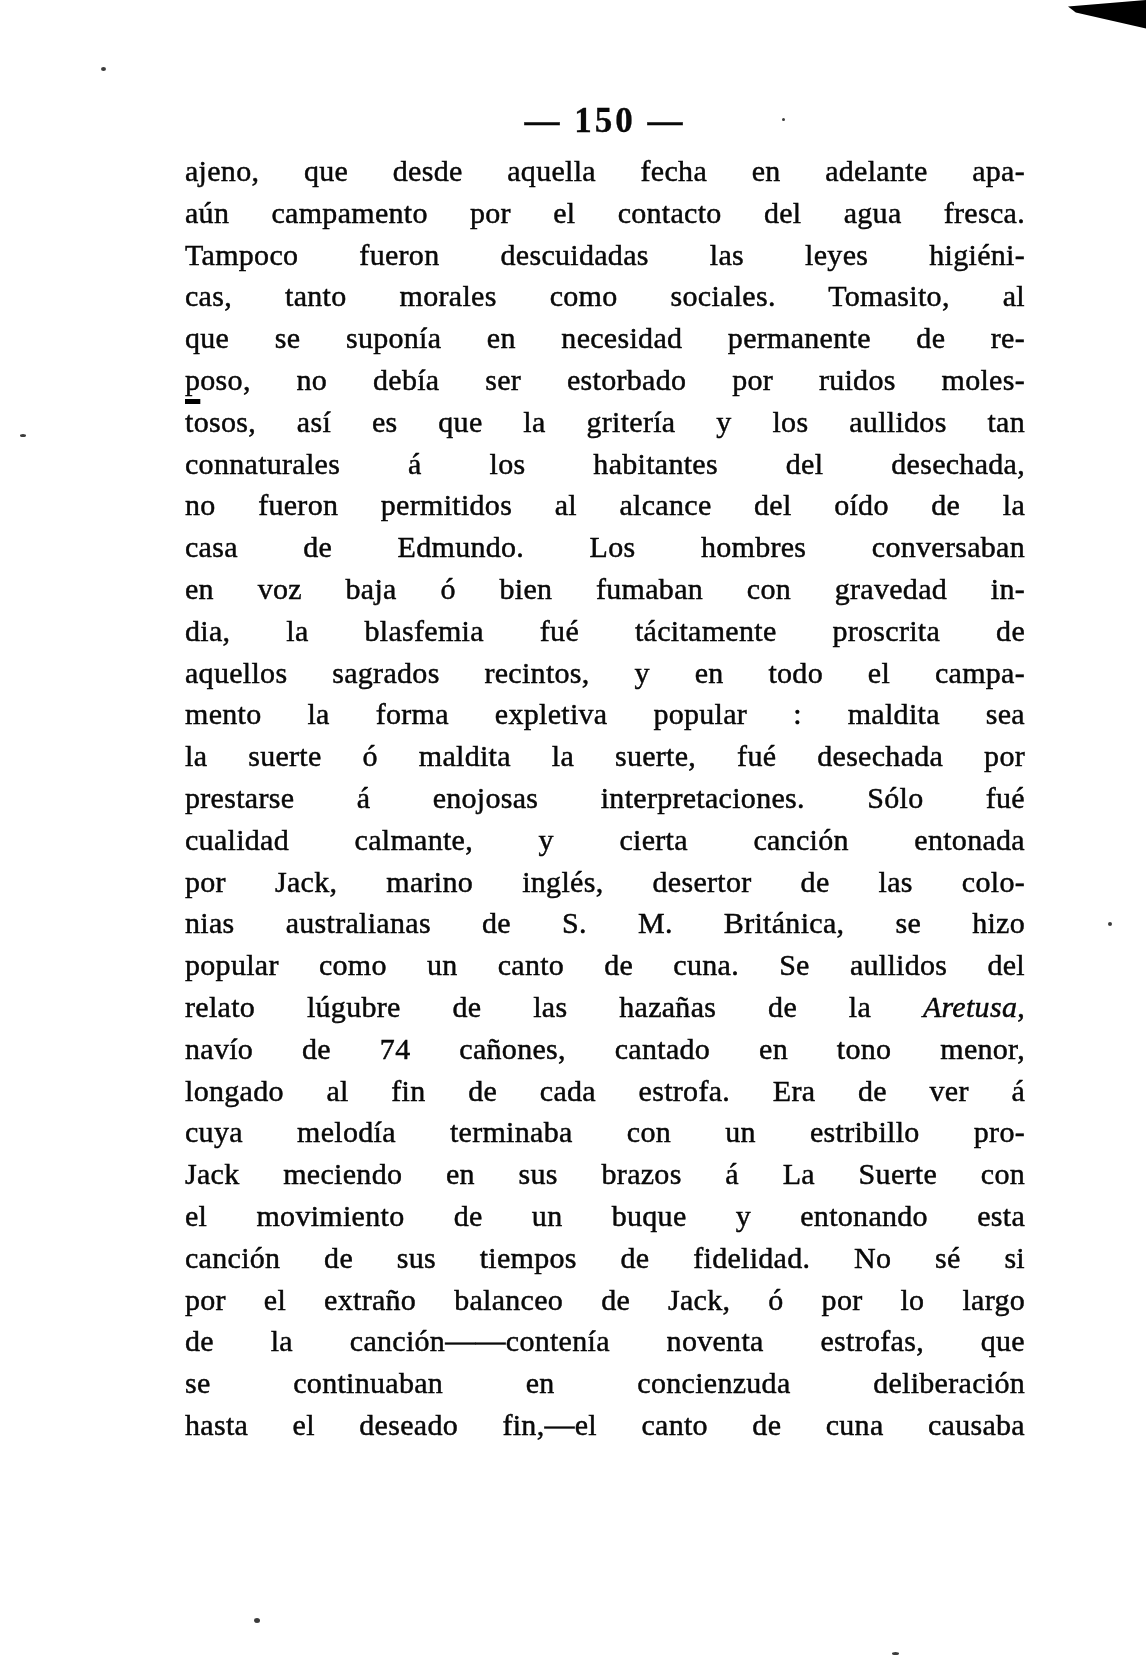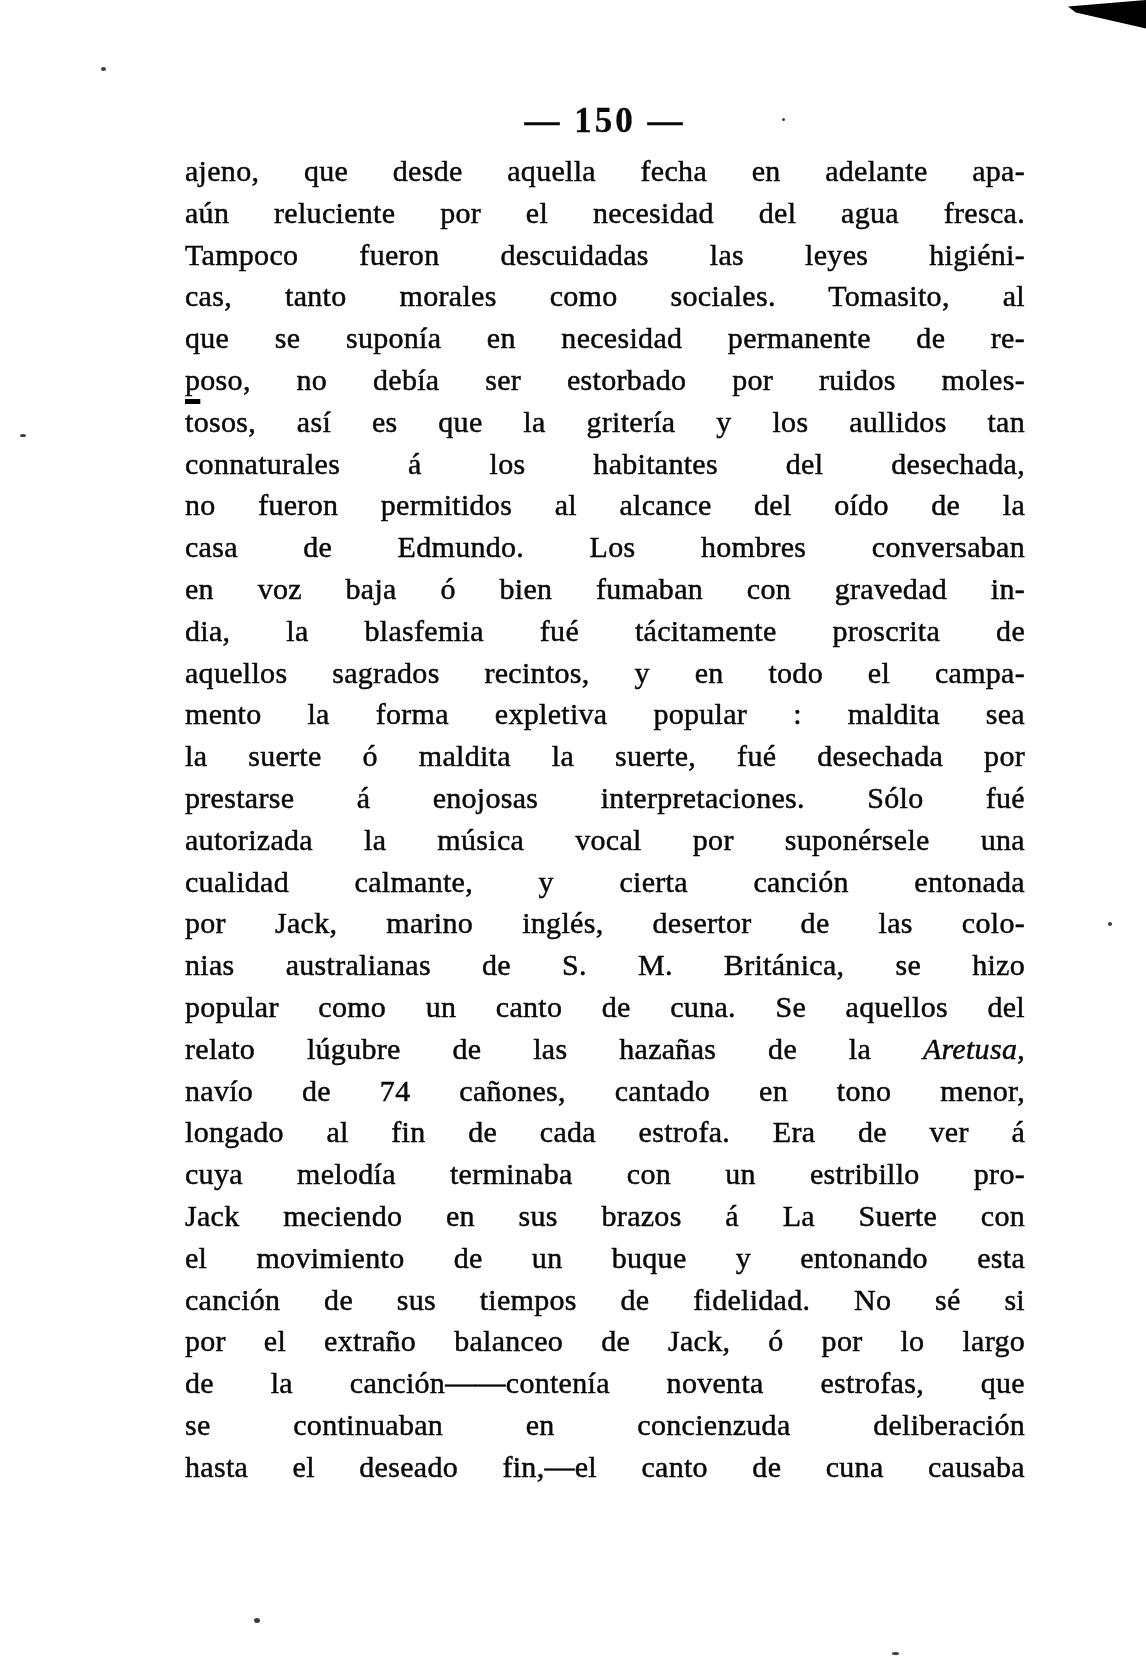--- a/index.html
+++ b/index.html
@@ -71,40 +71,39 @@
 <body>
 
 <div class="page">
 
   <div class="corner-artifact"></div>
 
   <div class="folio">— 150 —</div>
 
   <div class="text-block" id="text-block">
       <div class="line"><span class="seg">ajeno, que desde aquella fecha en adelante apa-</span></div>
-      <div class="line"><span class="seg">aún reluciente por el necesidad del agua fresca.</span></div>
+      <div class="line"><span class="seg">aún campamento por el contacto del agua fresca.</span></div>
       <div class="line"><span class="seg">Tampoco fueron descuidadas las leyes higiéni-</span></div>
       <div class="line"><span class="seg">cas, tanto morales como sociales. Tomasito, al</span></div>
       <div class="line"><span class="seg">que se suponía en necesidad permanente de re-</span></div>
       <div class="line"><span class="seg seg-underline">p</span><span class="seg">oso, no debía ser estorbado por ruidos moles-</span></div>
       <div class="line"><span class="seg">tosos, así es que la gritería y los aullidos tan</span></div>
       <div class="line"><span class="seg">connaturales á los habitantes del desechada,</span></div>
       <div class="line"><span class="seg">no fueron permitidos al alcance del oído de la</span></div>
       <div class="line"><span class="seg">casa de Edmundo. Los hombres conversaban</span></div>
       <div class="line"><span class="seg">en voz baja ó bien fumaban con gravedad in-</span></div>
       <div class="line"><span class="seg">dia, la blasfemia fué tácitamente proscrita de</span></div>
       <div class="line"><span class="seg">aquellos sagrados recintos, y en todo el campa-</span></div>
       <div class="line"><span class="seg">mento la forma expletiva popular : maldita sea</span></div>
       <div class="line"><span class="seg">la suerte ó maldita la suerte, fué desechada por</span></div>
       <div class="line"><span class="seg">prestarse á enojosas interpretaciones. Sólo fué</span></div>
-      <div class="line"><span class="seg">autorizada la música vocal por suponérsele una</span></div>
       <div class="line"><span class="seg">cualidad calmante, y cierta canción entonada</span></div>
       <div class="line"><span class="seg">por Jack, marino inglés, desertor de las colo-</span></div>
       <div class="line"><span class="seg">nias australianas de S. M. Británica, se hizo</span></div>
-      <div class="line"><span class="seg">popular como un canto de cuna. Se aquellos del</span></div>
+      <div class="line"><span class="seg">popular como un canto de cuna. Se aullidos del</span></div>
       <div class="line"><span class="seg">relato lúgubre de las hazañas de la </span><span class="seg seg-italic">Aretusa</span><span class="seg">,</span></div>
       <div class="line"><span class="seg">navío de 74 cañones, cantado en tono menor,</span></div>
       <div class="line"><span class="seg">longado al fin de cada estrofa. Era de ver á</span></div>
       <div class="line"><span class="seg">cuya melodía terminaba con un estribillo pro-</span></div>
       <div class="line"><span class="seg">Jack meciendo en sus brazos á La Suerte con</span></div>
       <div class="line"><span class="seg">el movimiento de un buque y entonando esta</span></div>
       <div class="line"><span class="seg">canción de sus tiempos de fidelidad. No sé si</span></div>
       <div class="line"><span class="seg">por el extraño balanceo de Jack, ó por lo largo</span></div>
       <div class="line"><span class="seg">de la canción——contenía noventa estrofas, que</span></div>
       <div class="line"><span class="seg">se continuaban en concienzuda deliberación</span></div>

